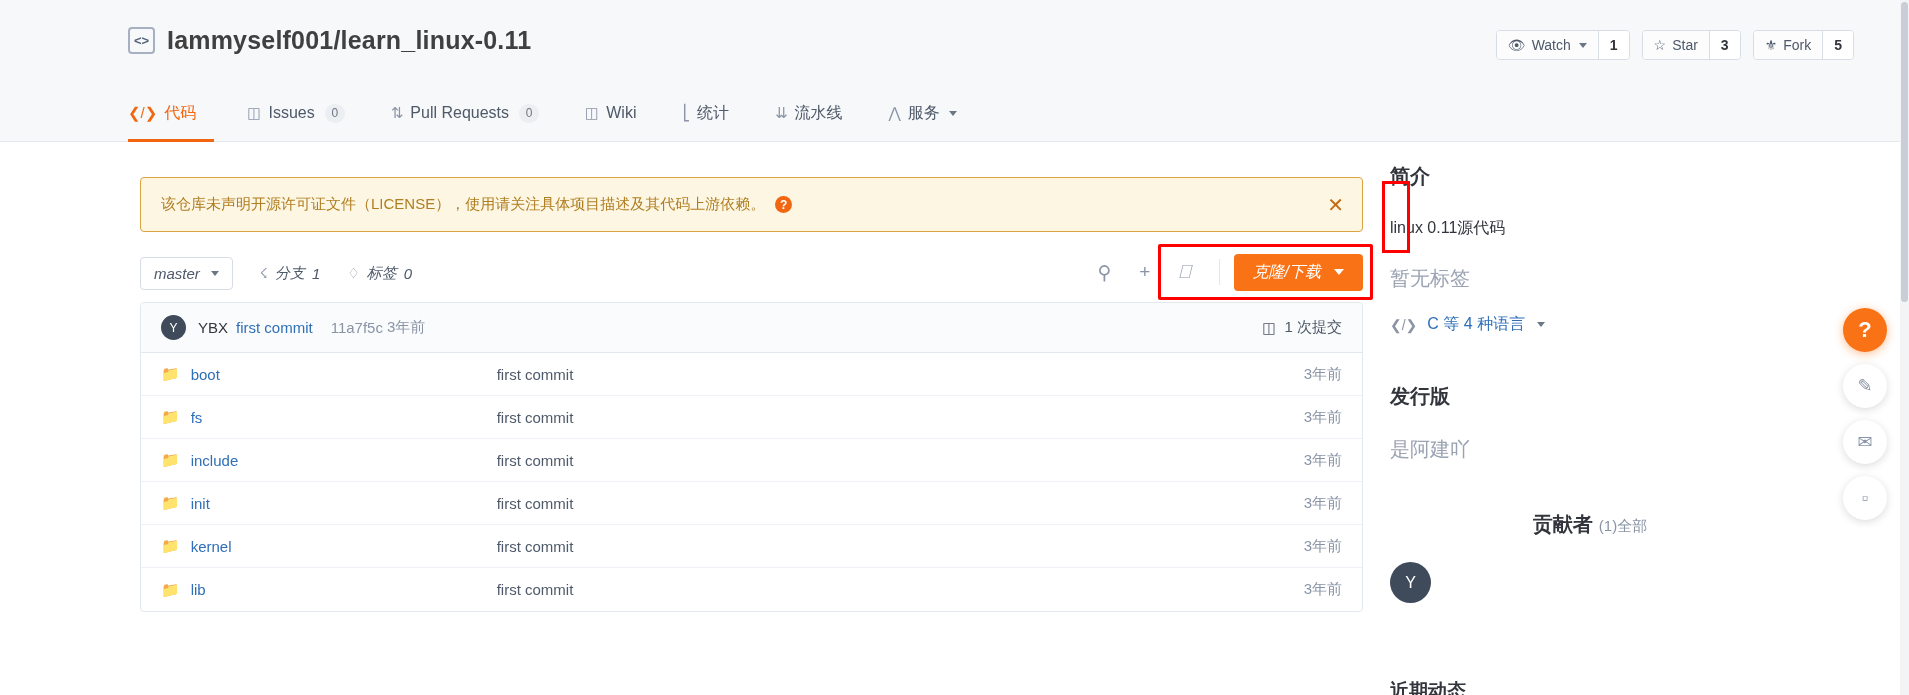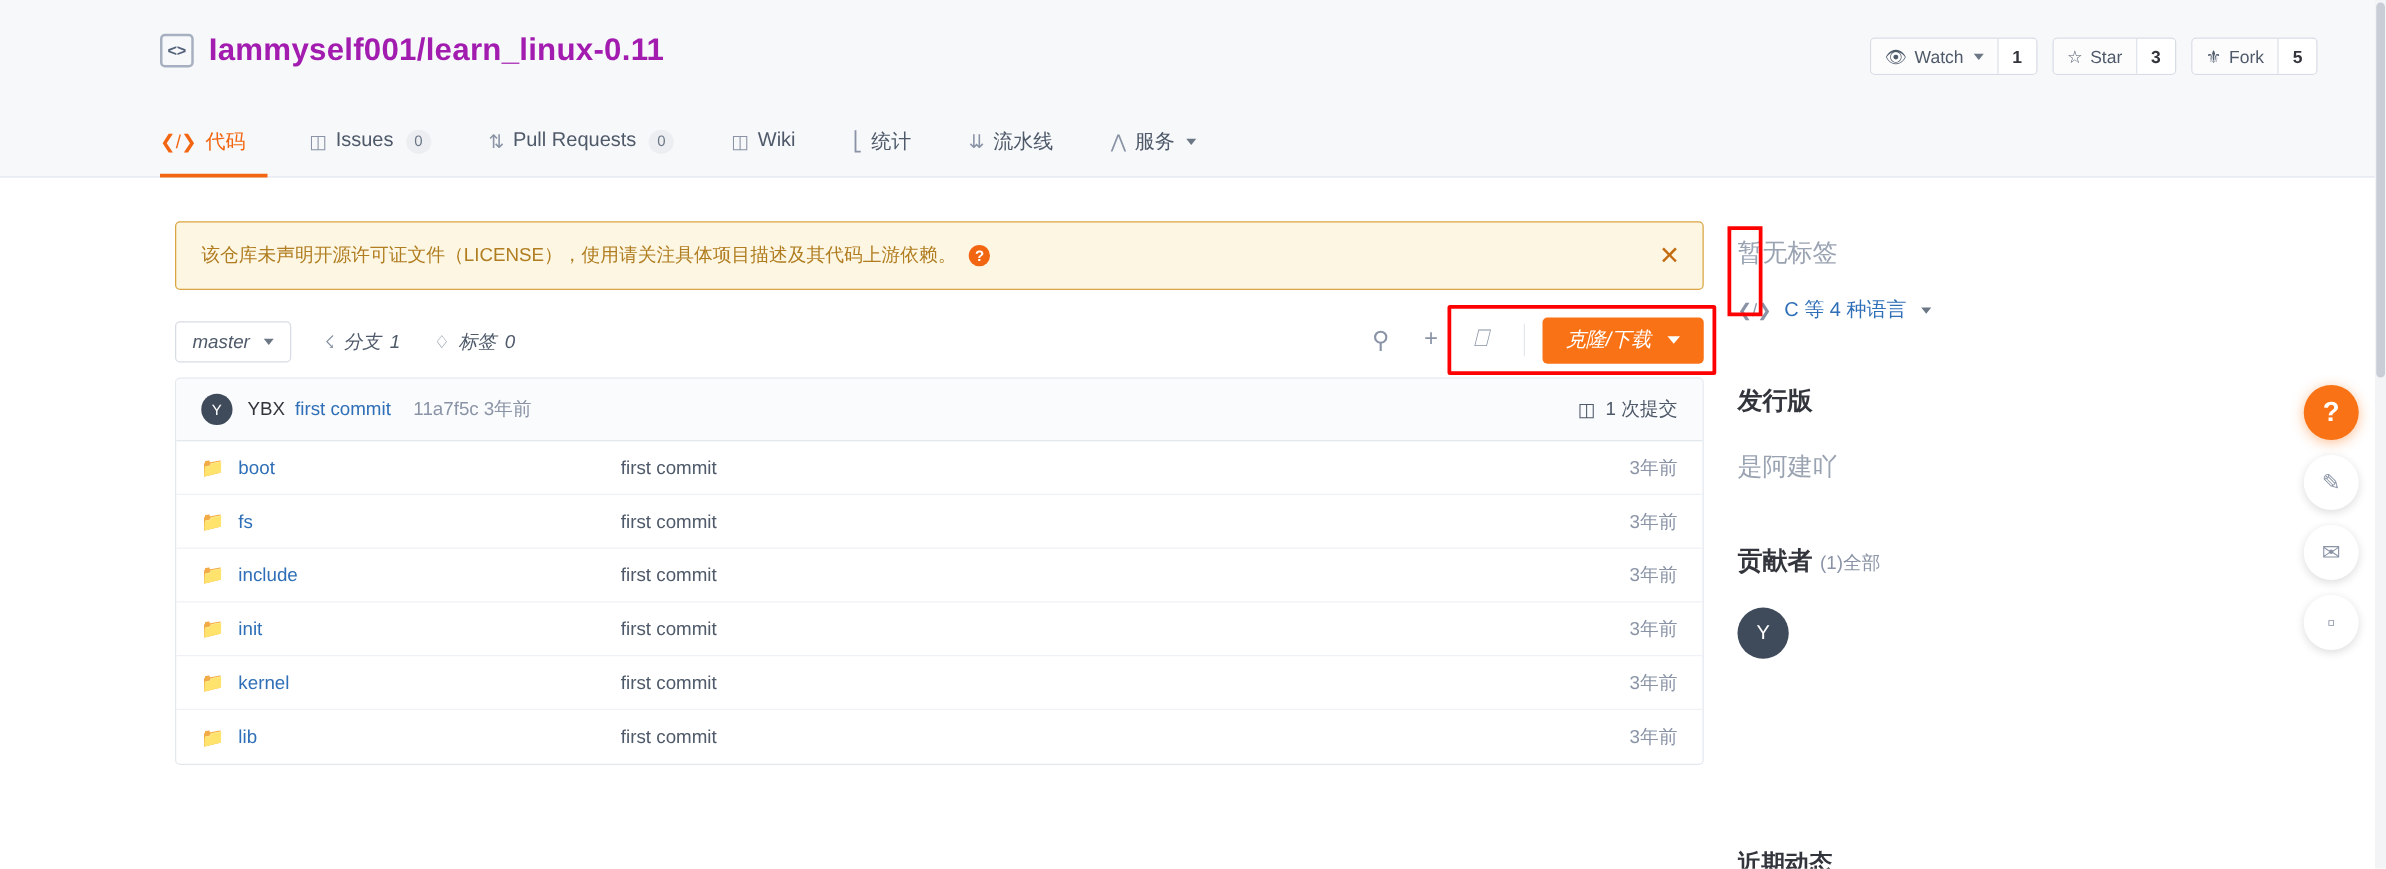--- a/index.html
+++ b/index.html
@@ -19,21 +19,21 @@
   .repo-title-row {
     position: absolute; left: 128px; top: 26px;
     display: flex; align-items: center; gap: 12px;
   }
   .repo-icon {
     width: 27px; height: 27px; border: 2px solid #a6b0c0; border-radius: 4px;
     display: flex; align-items: center; justify-content: center;
     color: #54637a; font-size: 13px; font-weight: bold; line-height: 1;
   }
   .repo-title {
-    font-size: 25px; font-weight: bold; color: #a21caf; letter-spacing: .2px;
+    font-size: 25px; font-weight: bold; color: #404040; letter-spacing: .2px;
     white-space: nowrap;
   }
 
   
   .actions { position: absolute; right: 55px; top: 30px; display: flex; gap: 12px; }
   .btn-group {
     display: flex; align-items: stretch; height: 30px;
     border: 1px solid #d8dce5; border-radius: 4px; background: #fff; overflow: hidden;
   }
   .btn-main {
@@ -146,21 +146,21 @@
   }
   .file-row:last-child { border-bottom: none; }
   .folder-ico { color: #6b7785; font-size: 15px; margin-right: 11px; }
   .file-name { color: #2f6fb8; width: 306px; }
   .file-commit { color: #4e5969; flex: 1; }
   .file-time { color: #8a94a6; }
 
   
   .sidebar { position: absolute; left: 1390px; top: 163px; width: 400px; }
   .side-h { font-size: 20px; font-weight: bold; color: #33353c; }
-  .side-row { display: flex; align-items: baseline; justify-content: flex-start; }
+  .side-row { display: flex; align-items: baseline; justify-content: center; }
   .side-count { font-size: 15px; color: #8a94a6; font-weight: normal; margin-left: 6px; }
   .side-all { font-size: 15px; color: #8a94a6; }
   .side-desc { font-size: 16px; color: #33353c; margin-top: 28px; }
   .side-muted { font-size: 20px; color: #9aa3b2; margin-top: 26px; }
   .lang-row { display: flex; align-items: center; gap: 10px; margin-top: 22px; font-size: 16px; color: #2f6fb8; }
   .lang-ico { color: #8a94a6; font-size: 14px; }
   .side-block { margin-top: 48px; }
   .side-avatar {
     width: 41px; height: 41px; border-radius: 50%; background: #3f4b5b; color: #fff;
     display: flex; align-items: center; justify-content: center; font-size: 16px; margin-top: 24px;
@@ -345,20 +345,22 @@
       <div class="file-row">
         <span class="folder-ico">📁</span>
         <span class="file-name">lib</span>
         <span class="file-commit">first commit</span>
         <span class="file-time">3年前</span>
       </div>
     </div>
   </div>
 
   <div class="sidebar">
+    <div class="side-h">简介</div>
+    <div class="side-desc">linux 0.11源代码</div>
     <div class="side-muted">暂无标签</div>
     <div class="lang-row">
       <span class="lang-ico">❮/❯</span>
       <span>C 等 4 种语言</span>
       <span class="caret"></span>
     </div>
     <div class="redbox-side"></div>
 
     <div class="side-block">
       <div class="side-h">发行版</div>

